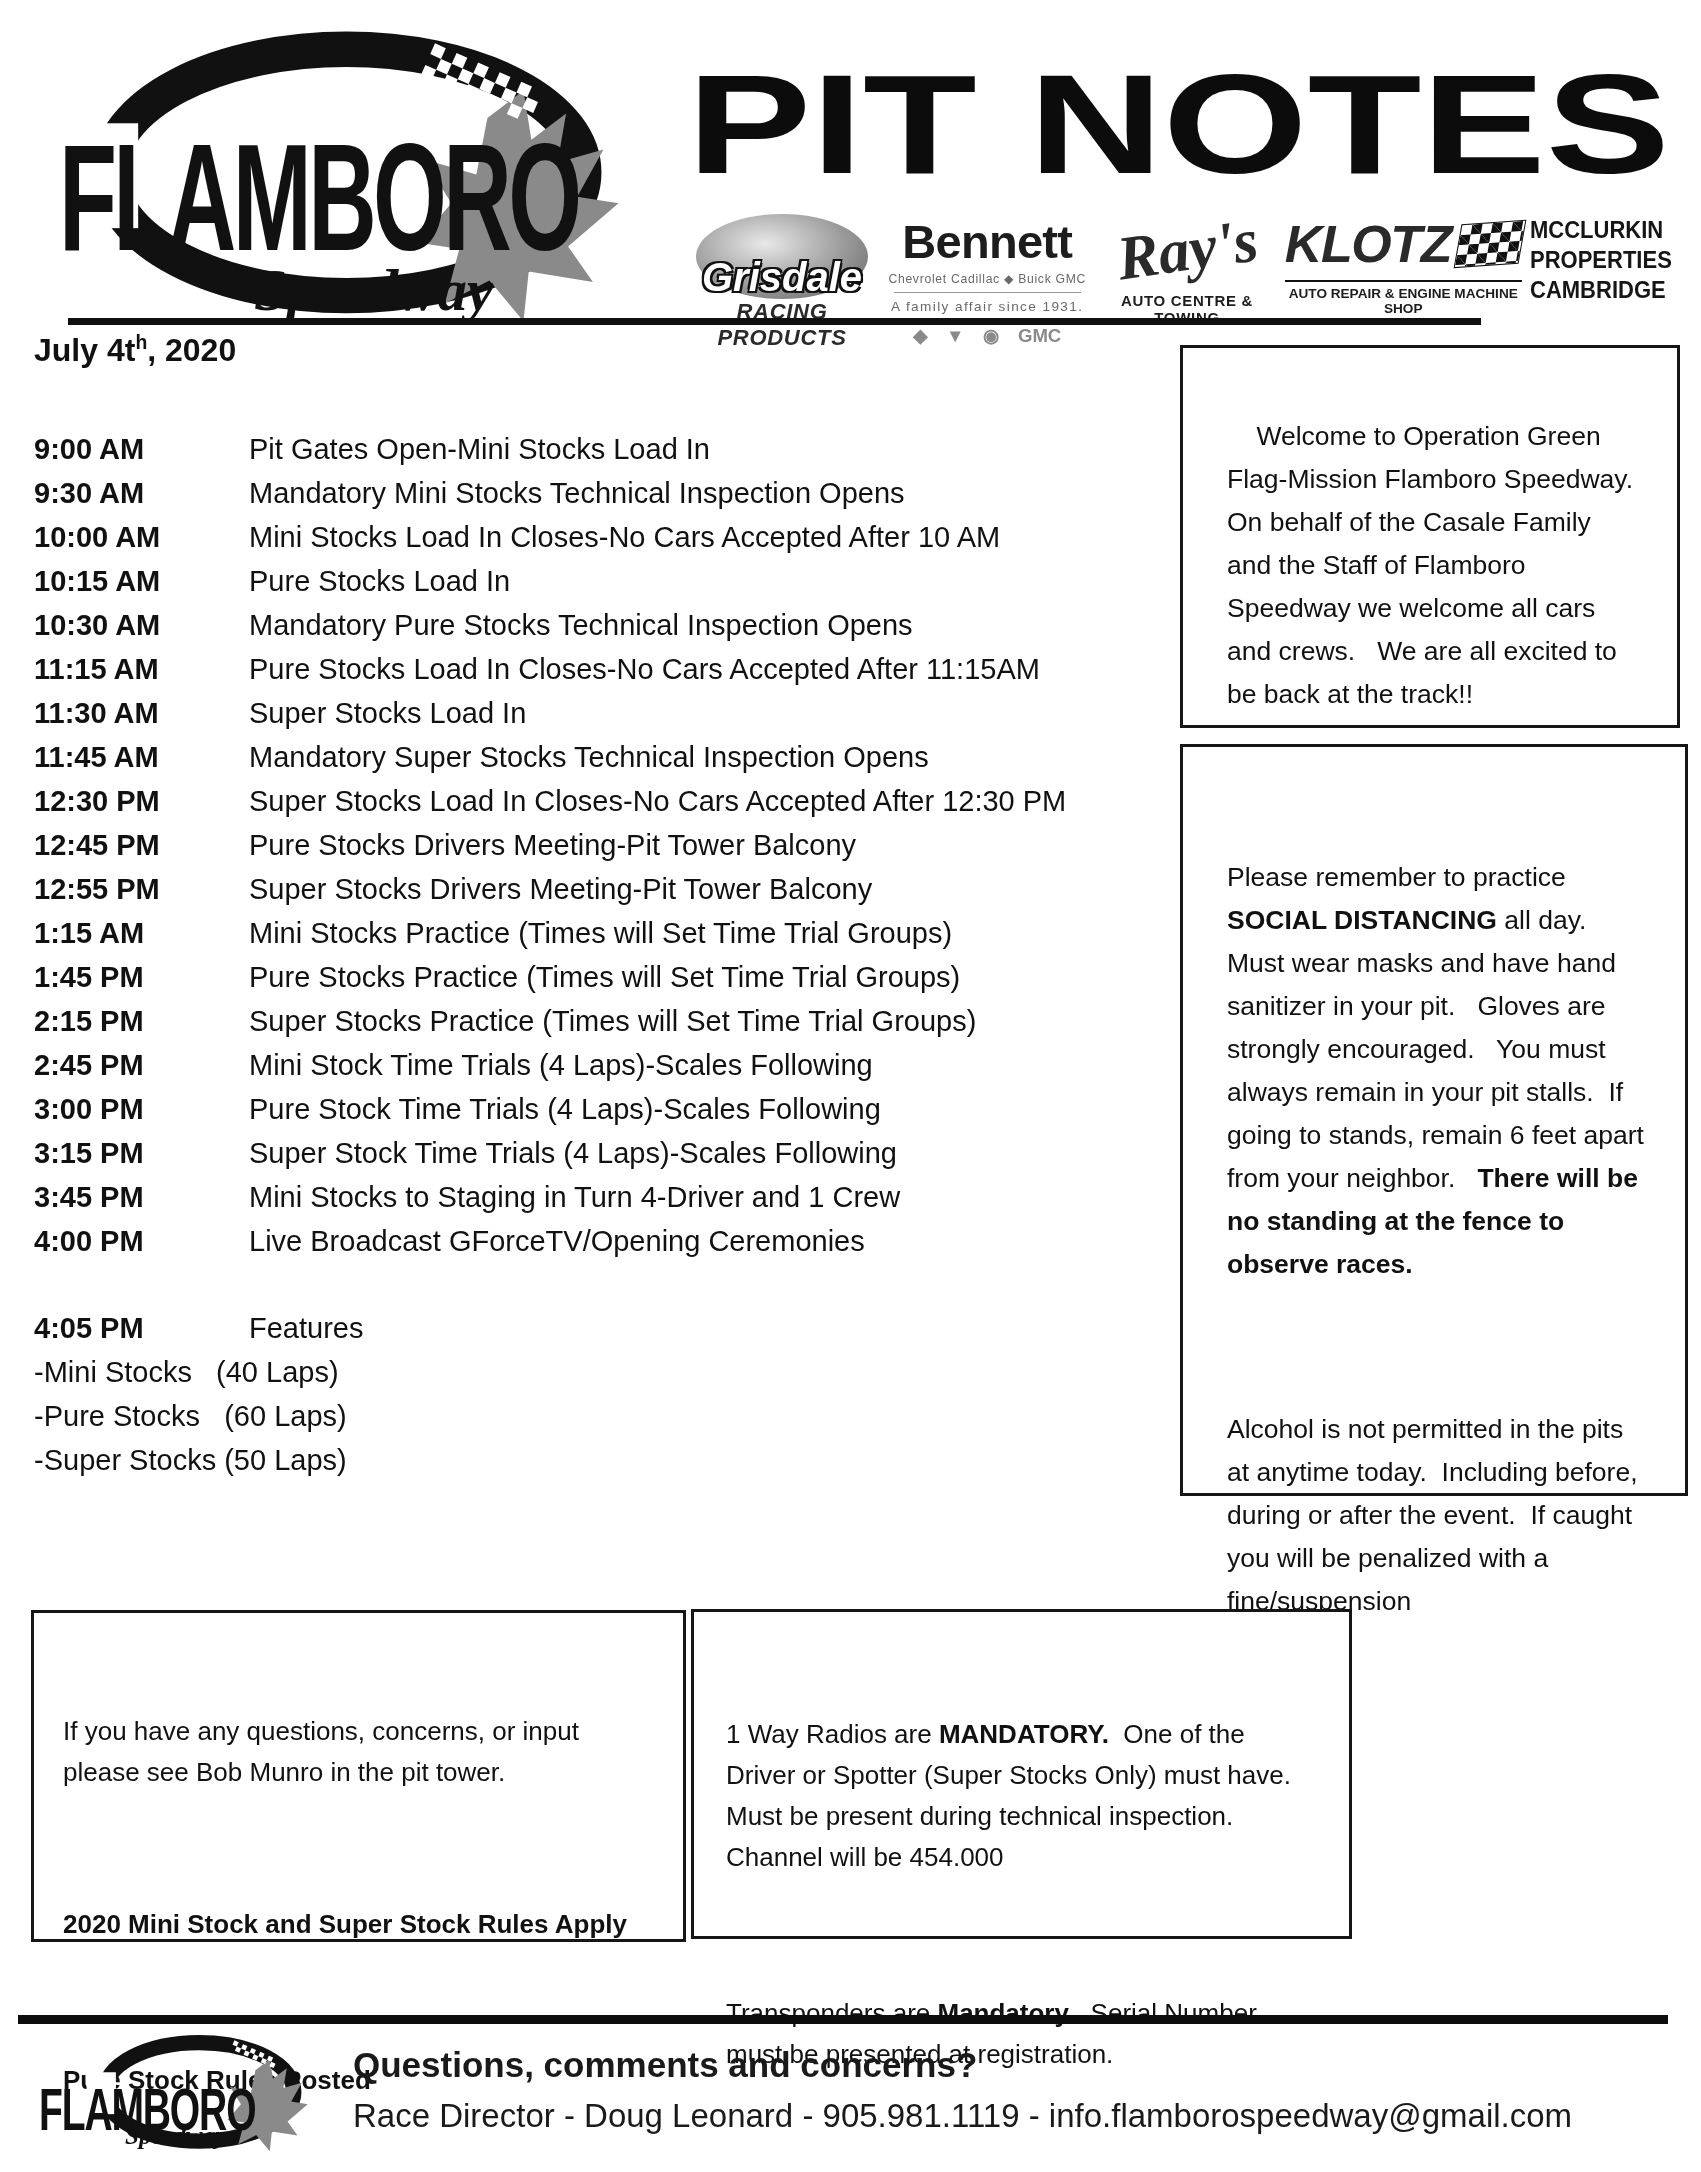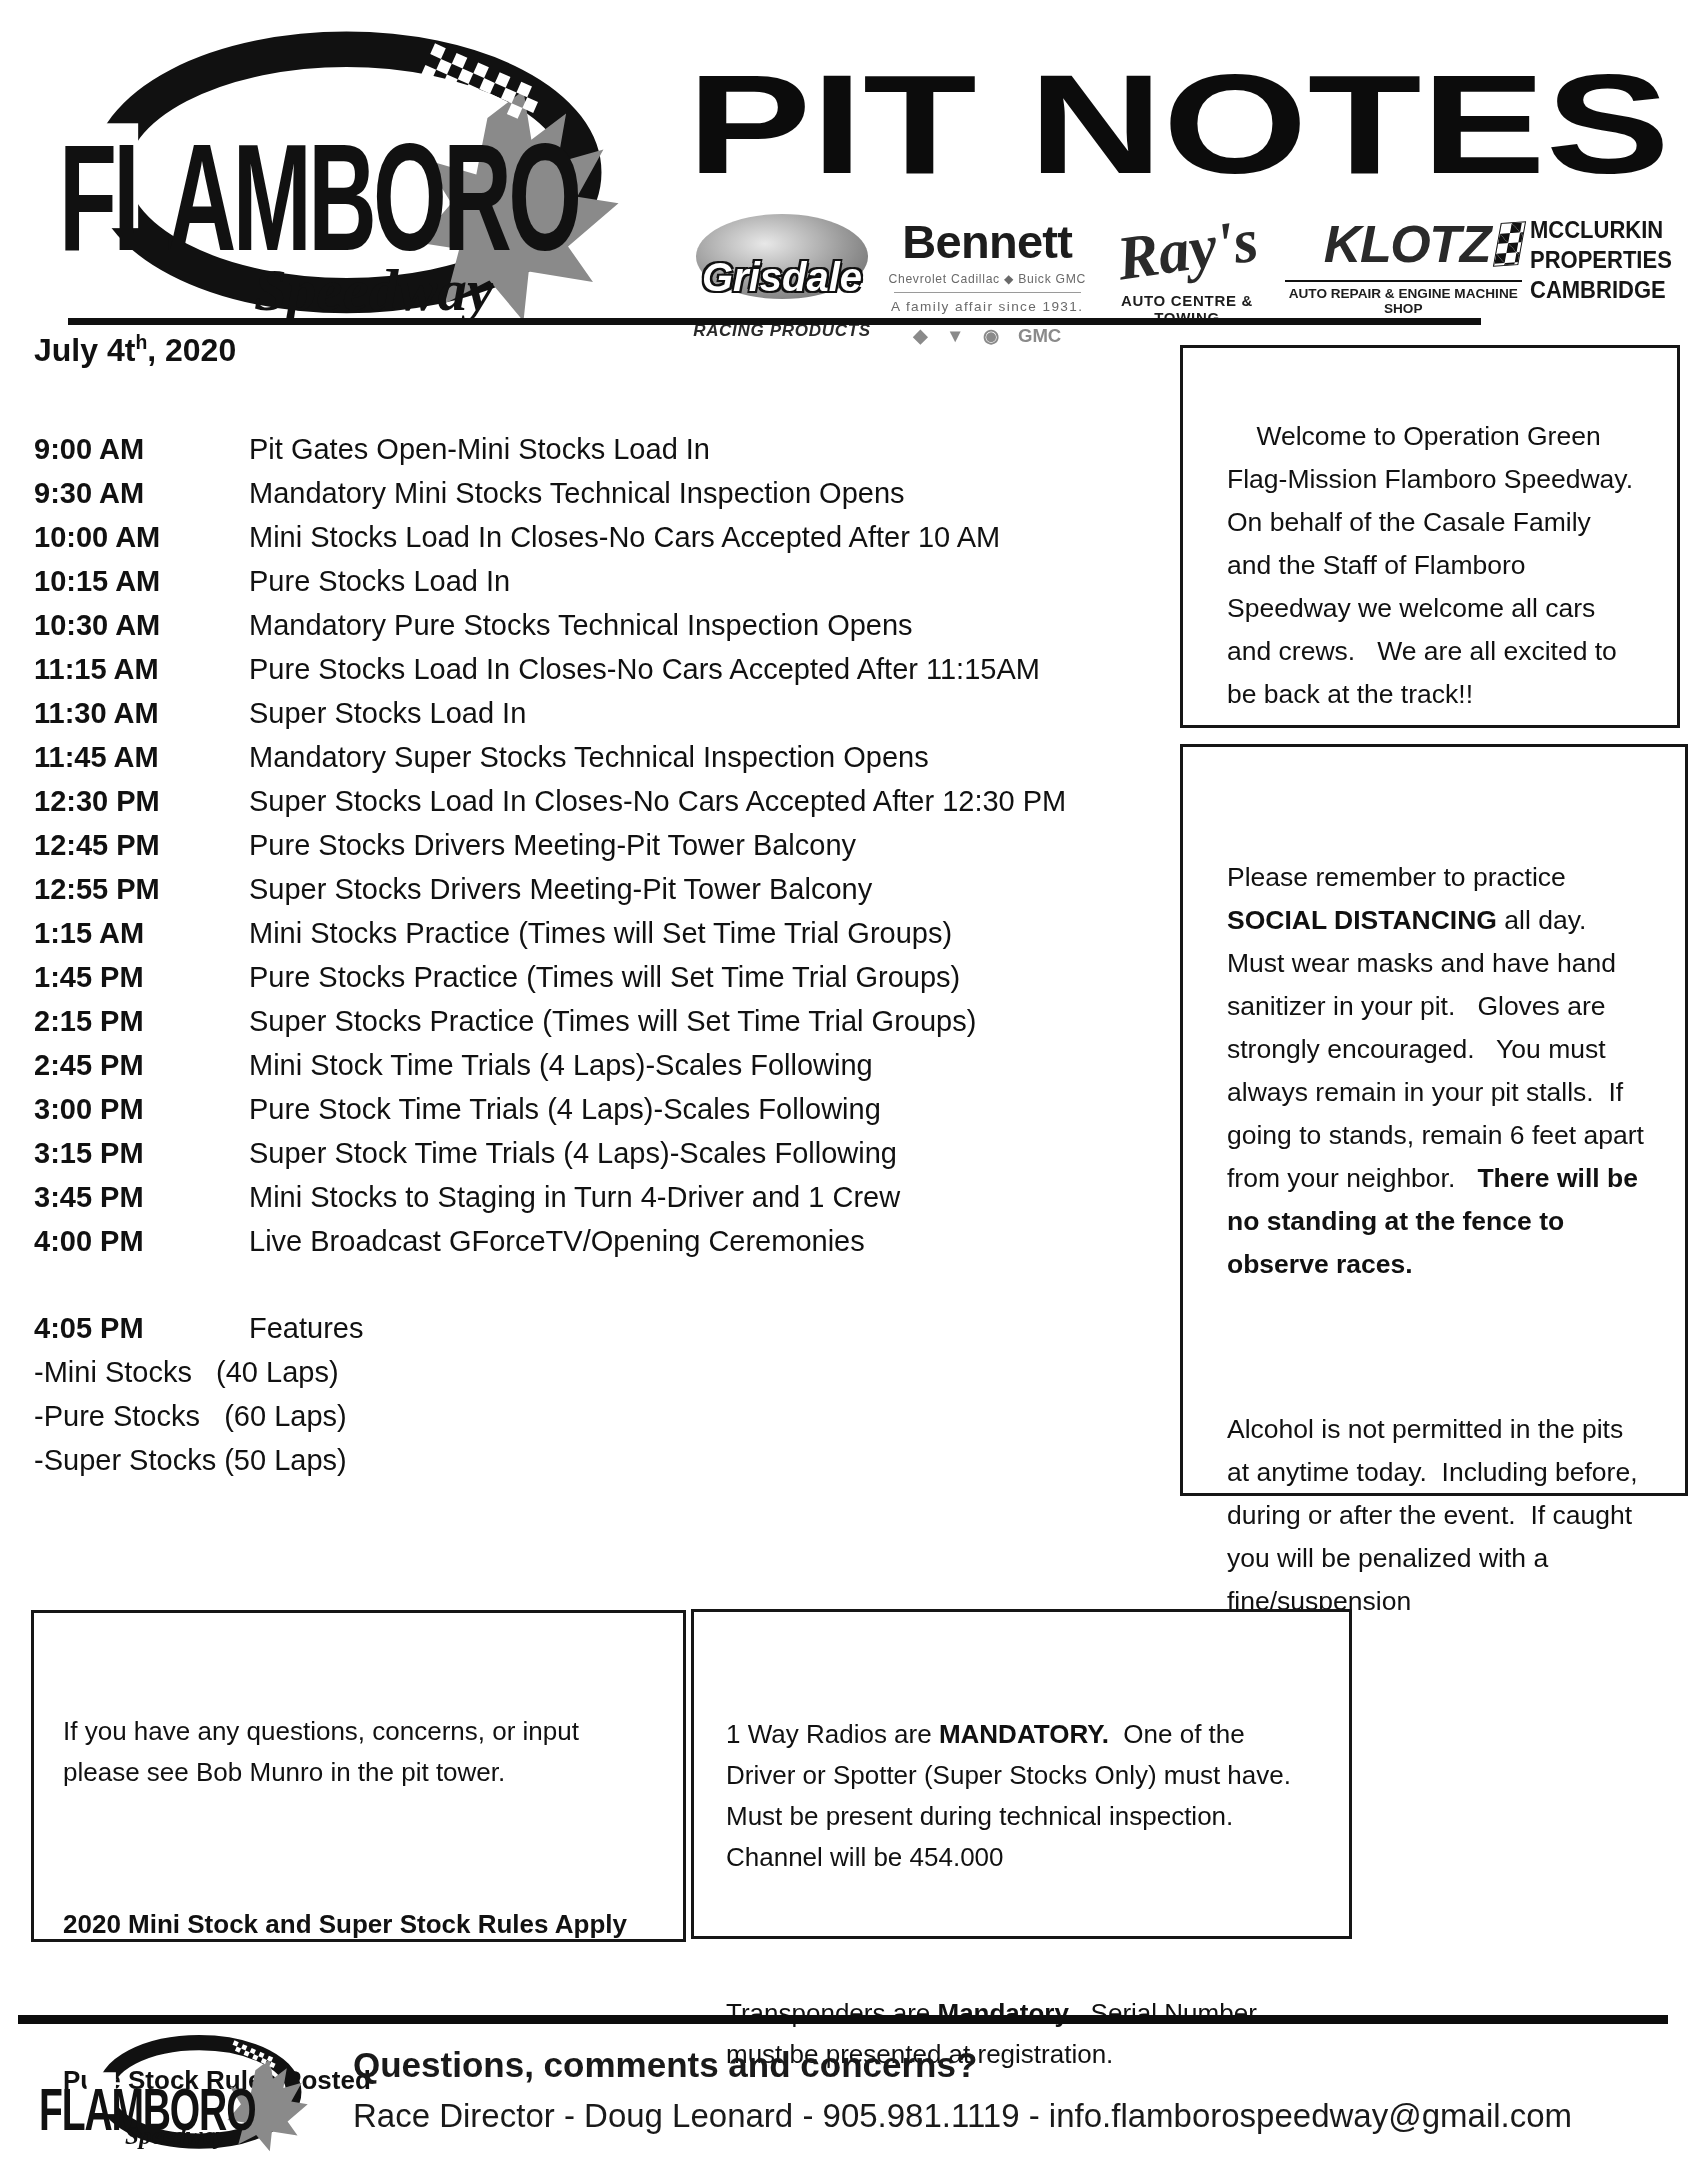--- a/index.html
+++ b/index.html
@@ -21,36 +21,36 @@
 
   .sponsors{position:absolute;left:687px;top:214px;width:1004px;display:flex;
             justify-content:space-between;align-items:flex-start;}
   .sp{text-align:center;}
   .sp-grisdale{width:190px;position:relative;}
   .grisdale-oval{width:172px;height:85px;margin:0 auto;border-radius:50%;
                  background:radial-gradient(ellipse at 40% 35%, #e8e8e8 0%, #9a9a9a 55%, #5f5f5f 100%);
                  display:flex;align-items:center;justify-content:center;}
   .grisdale-name{font-size:40px;font-weight:bold;font-style:italic;color:#fff;
                  text-shadow:-2.2px -2.2px 0 #111,2.2px -2.2px 0 #111,-2.2px 2.2px 0 #111,2.2px 2.2px 0 #111;margin-top:41px;}
-  .grisdale-tag{margin-top:22px;font-size:17px;font-weight:bold;font-style:italic;
+  .grisdale-tag{margin-top:0;font-size:22px;font-weight:bold;font-style:italic;
                 letter-spacing:0.7px;color:#2a2a2a;}
   .sp-bennett{width:204px;}
   .bennett-name{font-size:47px;font-weight:900;color:#1d1d1d;letter-spacing:-0.7px;}
   .bennett-sub{font-size:12.2px;color:#6a6a6a;margin-top:2.9px;letter-spacing:0.7px;}
   .bennett-rule{height:1.4px;background:#9a9a9a;margin:5.7px 8.6px;}
   .bennett-tag{font-size:13.6px;color:#6a6a6a;letter-spacing:1.4px;}
   .bennett-marques{margin-top:11.5px;display:flex;justify-content:center;gap:18.6px;
                    color:#8a8a8a;font-size:18.6px;font-weight:bold;align-items:center;}
   .sp-rays{width:179px;}
   .rays-name{font-family:"Liberation Serif",serif;font-style:italic;font-weight:bold;
              font-size:62px;color:#2a2a2a;transform:rotate(-8deg);}
   .rays-tag{margin-top:7.2px;font-size:15px;font-weight:900;letter-spacing:0.7px;color:#1d1d1d;}
   .sp-klotz{width:237px;}
   .klotz-row{display:flex;align-items:center;justify-content:center;gap:7.2px;}
-  .klotz-name{font-size:52px;font-weight:900;font-style:italic;color:#2a2a2a;letter-spacing:-1.4px;margin-left:39px;}
+  .klotz-name{font-size:52px;font-weight:900;font-style:italic;color:#2a2a2a;letter-spacing:-1.4px;}
   .checker{width:62px;height:42px;transform:skewX(-14deg) rotate(-4deg);
            background-image:
              linear-gradient(45deg,#111 25%,transparent 25%,transparent 75%,#111 75%),
              linear-gradient(45deg,#111 25%,transparent 25%,transparent 75%,#111 75%);
            background-color:#fff;background-size:20px 20px;background-position:0 0,10px 10px;
            border:1.4px solid #111;}
   .klotz-tag{margin-top:5.7px;border-top:2.2px solid #111;padding-top:4.3px;font-size:13.6px;
              font-weight:bold;letter-spacing:0px;color:#1d1d1d;}
   .sp-mcclurkin{width:161px;text-align:left;}
   .mc-line{font-size:22px;font-weight:900;line-height:30px;letter-spacing:0px;color:#161616;

